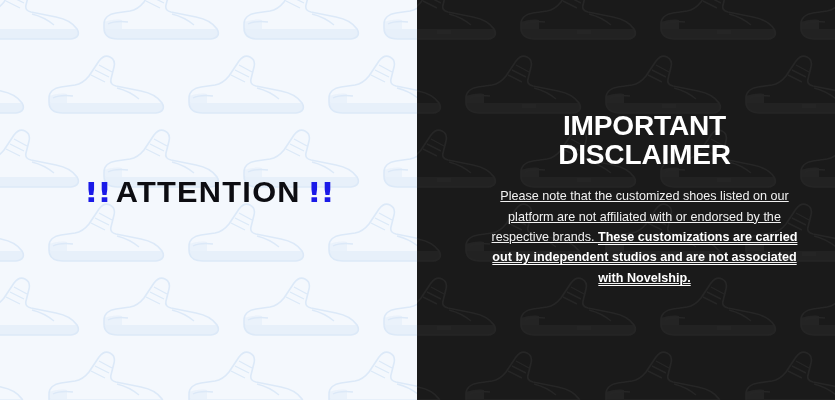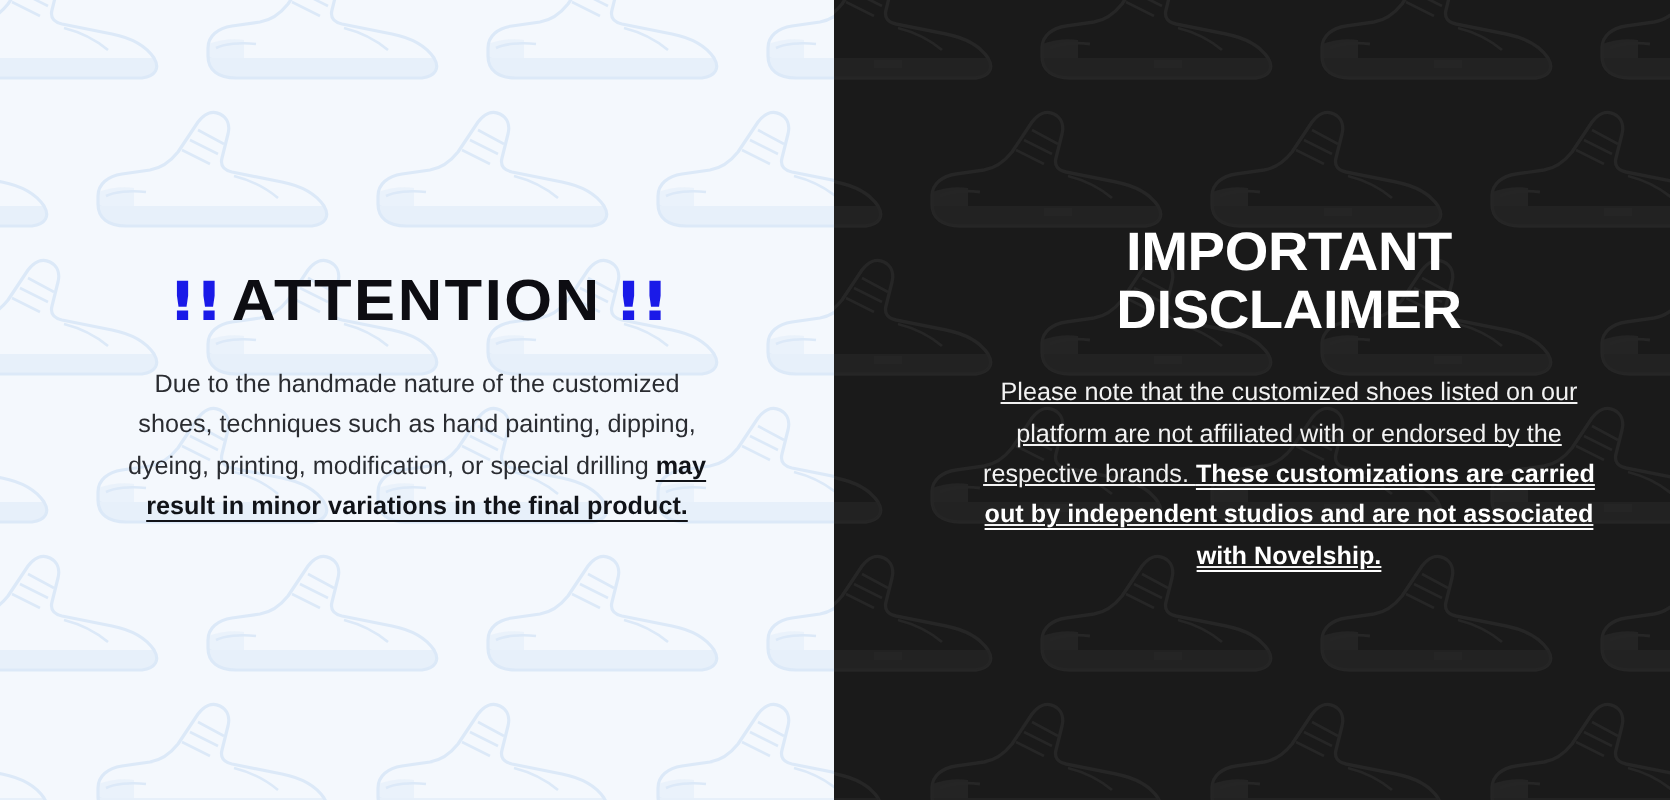--- a/index.html
+++ b/index.html
@@ -181,21 +181,20 @@
     </div>
 
     <div class="panel-content">
 
       <div class="attn-heading">
         <span class="attn-bang">!!</span>
         <h1 class="attn-title">ATTENTION</h1>
         <span class="attn-bang">!!</span>
       </div>
 
-      <p class="attn-body"><span>Due to the handmade nature of the customized shoes, techniques such as hand painting, dipping, dyeing, printing, modification, or special drilling </span><span class="emph">may result in minor variations in the final product.</span></p>
 
     </div>
   </section>
 
   <section id="panel-right" class="panel">
 
     <div class="pattern">
       <svg width="418" height="400" viewBox="0 0 418 400" xmlns="http://www.w3.org/2000/svg" aria-hidden="true">
         <defs>
           <g id="sneakerD">

